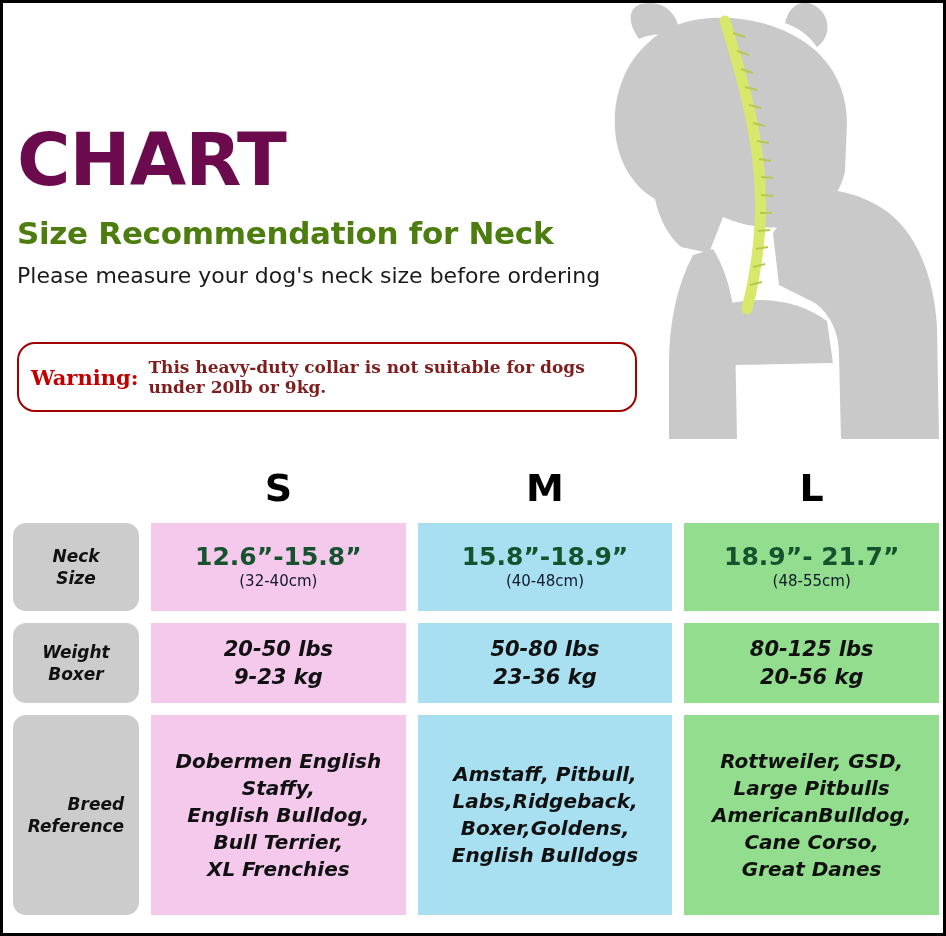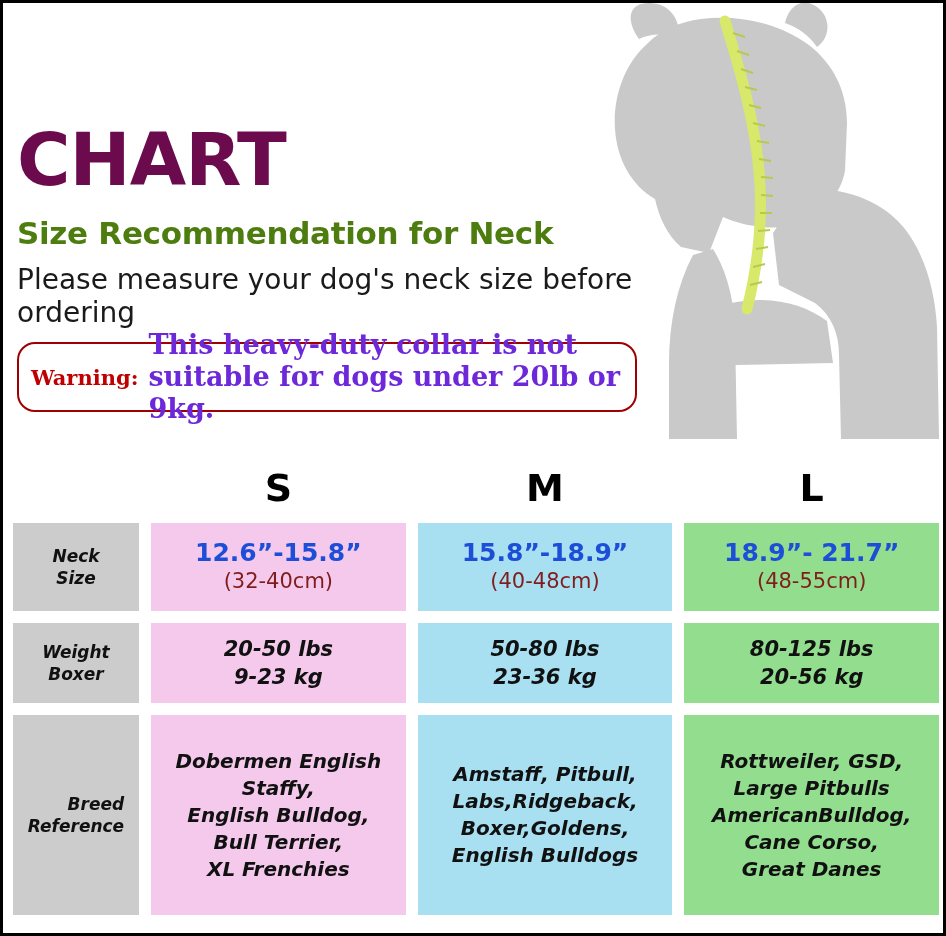--- a/index.html
+++ b/index.html
@@ -52,21 +52,21 @@
   .subtitle {
     font-family: "DejaVu Sans", sans-serif;
     font-weight: bold;
     font-size: 31px;
     color: #4d7c0f;
     margin: 22px 0 0 0;
     letter-spacing: -0.3px;
   }
   .instruction {
     font-family: "DejaVu Sans", sans-serif;
-    font-size: 28px;
+    font-size: 22px;
     color: #1a1a1a;
     margin: 12px 0 0 0;
   }
 
   
   .warning-box {
     position: absolute;
     left: 14px;
     top: 339px;
     width: 620px;
@@ -83,22 +83,22 @@
     font-family: "DejaVu Serif", serif;
     font-weight: bold;
     font-size: 21px;
     color: #c00000;
     white-space: nowrap;
     margin-right: 10px;
   }
   .warning-text {
     font-family: "DejaVu Serif", serif;
     font-weight: bold;
-    font-size: 27px;
-    color: #6d28d9;
+    font-size: 17px;
+    color: #7f1d1d;
     line-height: 1.18;
   }
 
   
   .table {
     position: absolute;
     left: 10px;
     top: 462px;
     width: 926px;
   }
@@ -116,20 +116,21 @@
     justify-content: center;
     text-align: center;
     font-family: "DejaVu Sans", sans-serif;
     font-weight: bold;
     font-style: italic;
     font-size: 17px;
     color: #111111;
     line-height: 1.3;
     box-sizing: border-box;
     padding: 4px;
+    border-radius: 13px;
   }
   .cell-size {
     flex: 1 1 0;
     display: flex;
     align-items: center;
     justify-content: center;
     text-align: center;
     box-sizing: border-box;
   }
 
@@ -151,28 +152,28 @@
   .r-neck .cell-size { height: 88px; }
   .r-weight .cell-label,
   .r-weight .cell-size { height: 80px; }
   .r-breed .cell-label,
   .r-breed .cell-size { height: 200px; }
 
   .neck-main {
     font-family: "DejaVu Sans", sans-serif;
     font-weight: bold;
     font-size: 25px;
-    color: #1d4ed8;
+    color: #14532d;
     display: block;
     line-height: 1.2;
   }
   .neck-sub {
     font-family: "DejaVu Sans", sans-serif;
-    font-size: 21px;
-    color: #7f1d1d;
+    font-size: 15px;
+    color: #0f172a;
     display: block;
     line-height: 1.3;
   }
   .weight-line {
     font-family: "DejaVu Sans", sans-serif;
     font-weight: bold;
     font-style: italic;
     font-size: 21px;
     color: #111111;
     display: block;

